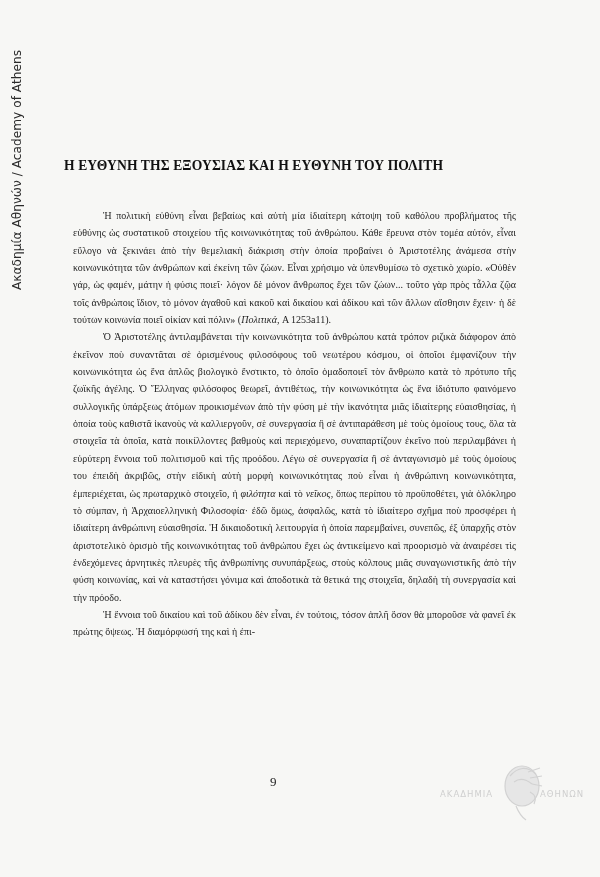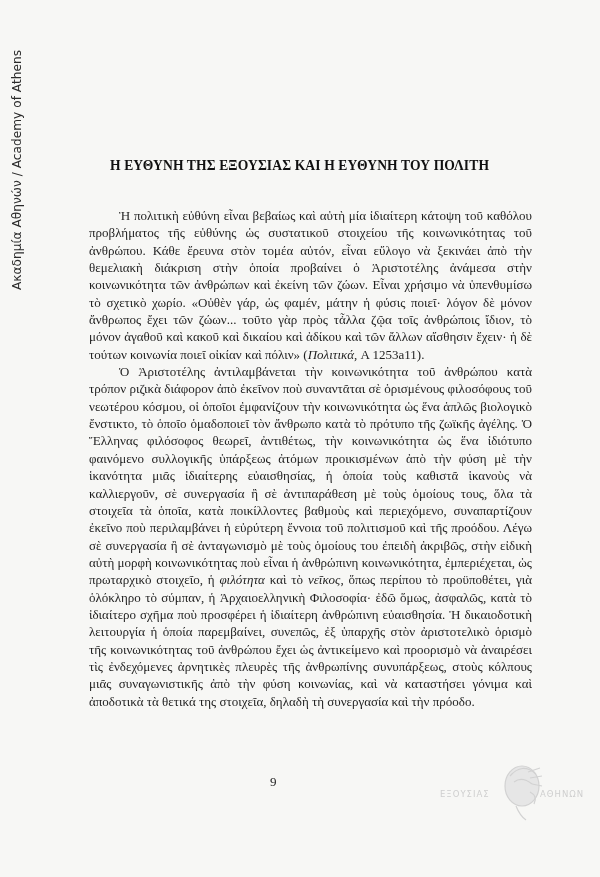--- a/index.html
+++ b/index.html
@@ -12,25 +12,24 @@
   }
   .side-credit span {
     position: absolute; left: 0; bottom: 0;
     transform-origin: left bottom; transform: rotate(-90deg) translate(0, 16px);
     white-space: nowrap; font-family: "DejaVu Sans", sans-serif; font-size: 12.2px; color: #2a2a2a;
   }
   .title {
     position: absolute; left: 64px; top: 158px; width: 470px; text-align: left;
     font-family: "Liberation Serif", serif; font-weight: bold; font-size: 13.6px; letter-spacing: 0.1px;
     color: #111;
-    margin-left: 46px;
   }
   .body-text {
-    position: absolute; left: 89px; top: 207px; width: 443px;
-    font-size: 13px; line-height: 17.35px; text-align: justify;
+    position: absolute; left: 73px; top: 207px; width: 443px;
+    font-size: 10px; line-height: 17.35px; text-align: justify;
   }
   .body-text p { margin: 0; text-indent: 30px; }
   .body-text em { font-style: italic; }
   .page-num {
     position: absolute; left: 270px; top: 774px; font-size: 13px; color: #222;
   }
   .logo { position: absolute; left: 440px; top: 762px; width: 160px; height: 70px; }
   .logo .lw { position: absolute; top: 27px; font-family: "DejaVu Sans", sans-serif; font-size: 8.5px; letter-spacing: 1px; color: #cfcfcf; }
   .logo .lw.left { left: 0; }
   .logo .lw.right { left: 100px; }
@@ -41,26 +40,27 @@
 
 <div class="side-credit">
   <span>Ακαδημία Αθηνών / Academy of Athens</span>
 </div>
 
 <div class="title">Η ΕΥΘΥΝΗ ΤΗΣ ΕΞΟΥΣΙΑΣ ΚΑΙ Η ΕΥΘΥΝΗ ΤΟΥ ΠΟΛΙΤΗ</div>
 
 <div class="body-text">
   <p><span>Ἡ πολιτικὴ εὐθύνη εἶναι βεβαίως καὶ αὐτὴ μία ἰδιαίτερη κάτοψη τοῦ καθόλου προβλήματος τῆς εὐθύνης ὡς συστατικοῦ στοιχείου τῆς κοινωνικότητας τοῦ ἀνθρώπου. Κάθε ἔρευνα στὸν τομέα αὐτόν, εἶναι εὔλογο νὰ ξεκινάει ἀπὸ τὴν θεμελιακὴ διάκριση στὴν ὁποία προβαίνει ὁ Ἀριστοτέλης ἀνάμεσα στὴν κοινωνικότητα τῶν ἀνθρώπων καὶ ἐκείνη τῶν ζώων. Εἶναι χρήσιμο νὰ ὑπενθυμίσω τὸ σχετικὸ χωρίο. «Οὐθὲν γάρ, ὡς φαμέν, μάτην ἡ φύσις ποιεῖ· λόγον δὲ μόνον ἄνθρωπος ἔχει τῶν ζώων... τοῦτο γὰρ πρὸς τἆλλα ζῷα τοῖς ἀνθρώποις ἴδιον, τὸ μόνον ἀγαθοῦ καὶ κακοῦ καὶ δικαίου καὶ ἀδίκου καὶ τῶν ἄλλων αἴσθησιν ἔχειν· ἡ δὲ τούτων κοινωνία ποιεῖ οἰκίαν καὶ πόλιν» (</span><em>Πολιτικά</em><span>, A 1253a11).</span></p>
   <p><span>Ὁ Ἀριστοτέλης ἀντιλαμβάνεται τὴν κοινωνικότητα τοῦ ἀνθρώπου κατὰ τρόπον ριζικὰ διάφορον ἀπὸ ἐκεῖνον ποὺ συναντᾶται σὲ ὁρισμένους φιλοσόφους τοῦ νεωτέρου κόσμου, οἱ ὁποῖοι ἐμφανίζουν τὴν κοινωνικότητα ὡς ἕνα ἁπλῶς βιολογικὸ ἔνστικτο, τὸ ὁποῖο ὁμαδοποιεῖ τὸν ἄνθρωπο κατὰ τὸ πρότυπο τῆς ζωϊκῆς ἀγέλης. Ὁ Ἕλληνας φιλόσοφος θεωρεῖ, ἀντιθέτως, τὴν κοινωνικότητα ὡς ἕνα ἰδιότυπο φαινόμενο συλλογικῆς ὑπάρξεως ἀτόμων προικισμένων ἀπὸ τὴν φύση μὲ τὴν ἱκανότητα μιᾶς ἰδιαίτερης εὐαισθησίας, ἡ ὁποία τοὺς καθιστᾶ ἱκανοὺς νὰ καλλιεργοῦν, σὲ συνεργασία ἢ σὲ ἀντιπαράθεση μὲ τοὺς ὁμοίους τους, ὅλα τὰ στοιχεῖα τὰ ὁποῖα, κατὰ ποικίλλοντες βαθμοὺς καὶ περιεχόμενο, συναπαρτίζουν ἐκεῖνο ποὺ περιλαμβάνει ἡ εὐρύτερη ἔννοια τοῦ πολιτισμοῦ καὶ τῆς προόδου. Λέγω σὲ συνεργασία ἢ σὲ ἀνταγωνισμὸ μὲ τοὺς ὁμοίους του ἐπειδὴ ἀκριβῶς, στὴν εἰδικὴ αὐτὴ μορφὴ κοινωνικότητας ποὺ εἶναι ἡ ἀνθρώπινη κοινωνικότητα, ἐμπεριέχεται, ὡς πρωταρχικὸ στοιχεῖο, ἡ </span><em>φιλότητα</em><span> καὶ τὸ </span><em>νεῖκος</em><span>, ὅπως περίπου τὸ προϋποθέτει, γιὰ ὁλόκληρο τὸ σύμπαν, ἡ Ἀρχαιοελληνικὴ Φιλοσοφία· ἐδῶ ὅμως, ἀσφαλῶς, κατὰ τὸ ἰδιαίτερο σχῆμα ποὺ προσφέρει ἡ ἰδιαίτερη ἀνθρώπινη εὐαισθησία. Ἡ δικαιοδοτικὴ λειτουργία ἡ ὁποία παρεμβαίνει, συνεπῶς, ἐξ ὑπαρχῆς στὸν ἀριστοτελικὸ ὁρισμὸ τῆς κοινωνικότητας τοῦ ἀνθρώπου ἔχει ὡς ἀντικείμενο καὶ προορισμὸ νὰ ἀναιρέσει τὶς ἐνδεχόμενες ἀρνητικὲς πλευρὲς τῆς ἀνθρωπίνης συνυπάρξεως, στοὺς κόλπους μιᾶς συναγωνιστικῆς ἀπὸ τὴν φύση κοινωνίας, καὶ νὰ καταστήσει γόνιμα καὶ ἀποδοτικὰ τὰ θετικά της στοιχεῖα, δηλαδὴ τὴ συνεργασία καὶ τὴν πρόοδο.</span></p>
+  <p>Ἡ ἔννοια τοῦ δικαίου καὶ τοῦ ἀδίκου δὲν εἶναι, ἐν τούτοις, τόσον ἁπλῆ ὅσον θὰ μποροῦσε νὰ φανεῖ ἐκ πρώτης ὄψεως. Ἡ διαμόρφωσή της καὶ ἡ ἐπι-</p>
 </div>
 
 <div class="page-num">9</div>
 
 <div class="logo">
-  <span class="lw left">ΕΞΟΥΣΙΑΣ</span>
+  <span class="lw left">ΑΚΑΔΗΜΙΑ</span>
   <svg class="head" viewBox="0 0 44 60">
     <g fill="none" stroke="#d2d2d2" stroke-width="1.2">
       <ellipse cx="22" cy="24" rx="17" ry="20" fill="#e6e6e6"></ellipse>
       <path d="M10 14 Q22 0 36 12"></path>
       <path d="M14 20 Q22 14 32 22"></path>
       <path d="M30 30 Q38 34 34 42"></path>
       <path d="M16 44 Q20 54 26 58"></path>
       <path d="M28 10 L40 6 M30 16 L42 14 M32 22 L42 24"></path>
     </g>
   </svg>

